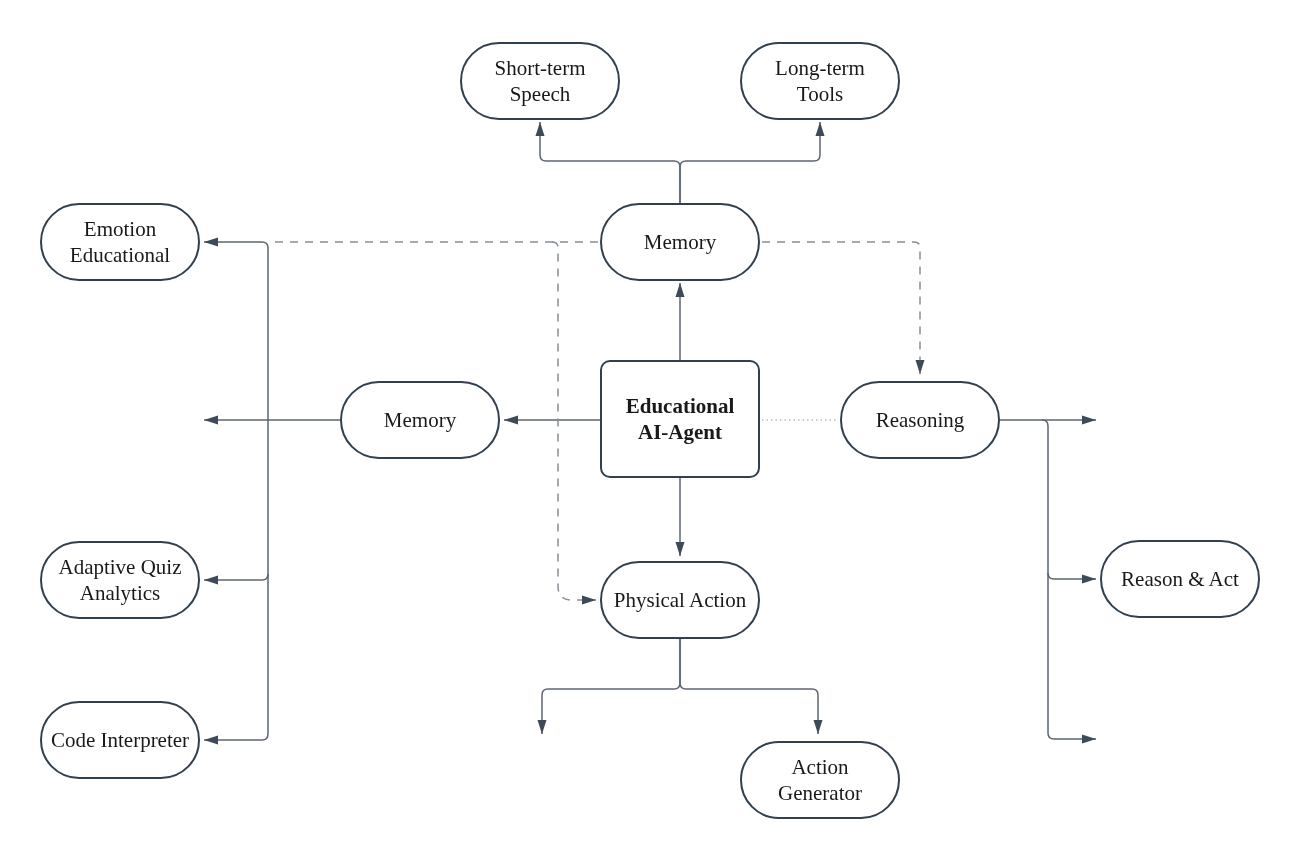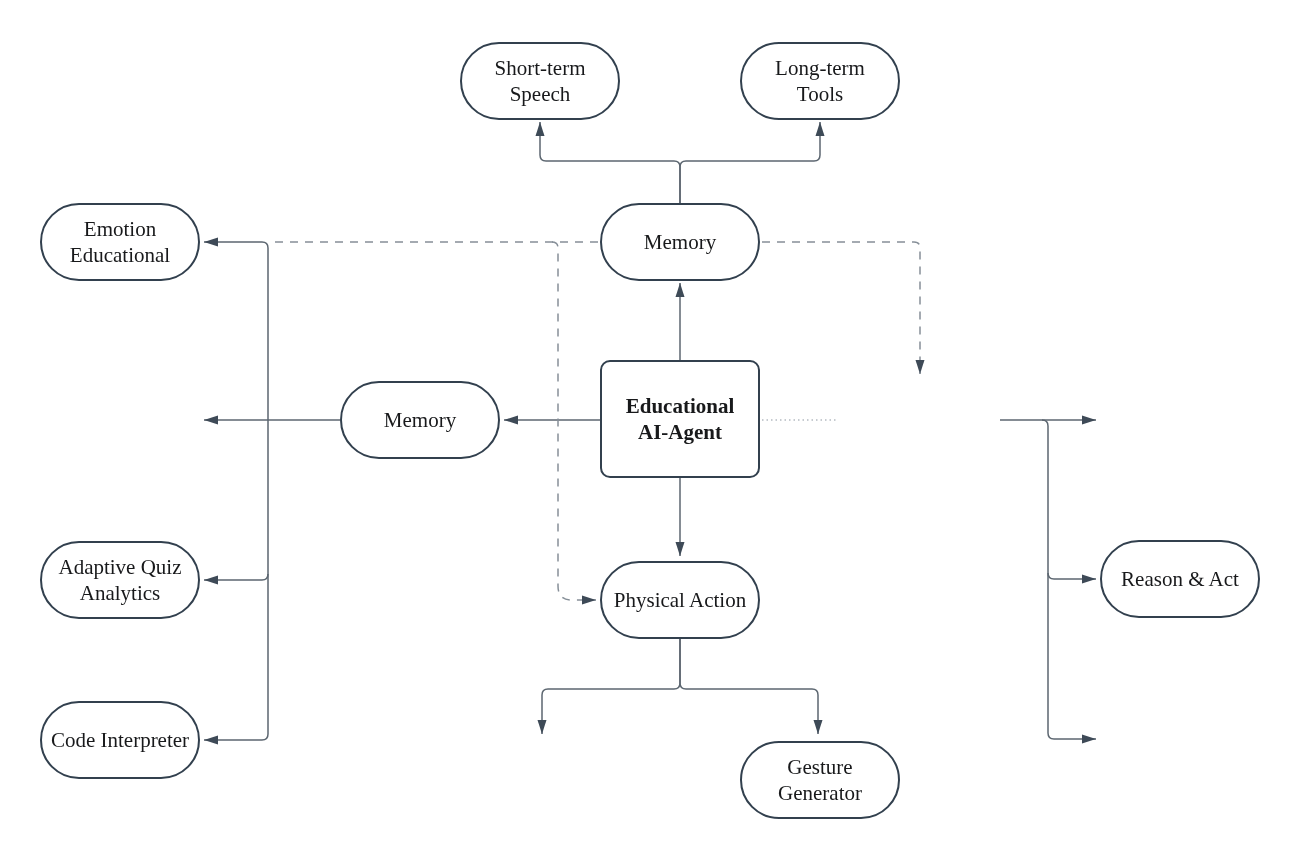--- a/index.html
+++ b/index.html
@@ -94,31 +94,34 @@
     <span class="lbl">Emotion
 Educational</span>
   </div>
   <div class="node" style="left:340px;top:381px">
     <span class="lbl">Memory</span>
   </div>
   <div class="node rect" style="left:600px;top:360px">
     <span class="lbl">Educational
 AI-Agent</span>
   </div>
+  <div class="node" style="left:840px;top:381px">
+    <span class="lbl">Reasoning</span>
+  </div>
   <div class="node" style="left:40px;top:541px">
     <span class="lbl">Adaptive Quiz
 Analytics</span>
   </div>
   <div class="node" style="left:600px;top:561px">
     <span class="lbl">Physical Action</span>
   </div>
   <div class="node" style="left:1100px;top:540px">
     <span class="lbl">Reason &amp; Act</span>
   </div>
   <div class="node" style="left:40px;top:701px">
     <span class="lbl">Code Interpreter</span>
   </div>
   <div class="node" style="left:740px;top:741px">
-    <span class="lbl">Gesture
+    <span class="lbl">Action
 Generator</span>
   </div>
 
 </div>
 
 </body></html>

